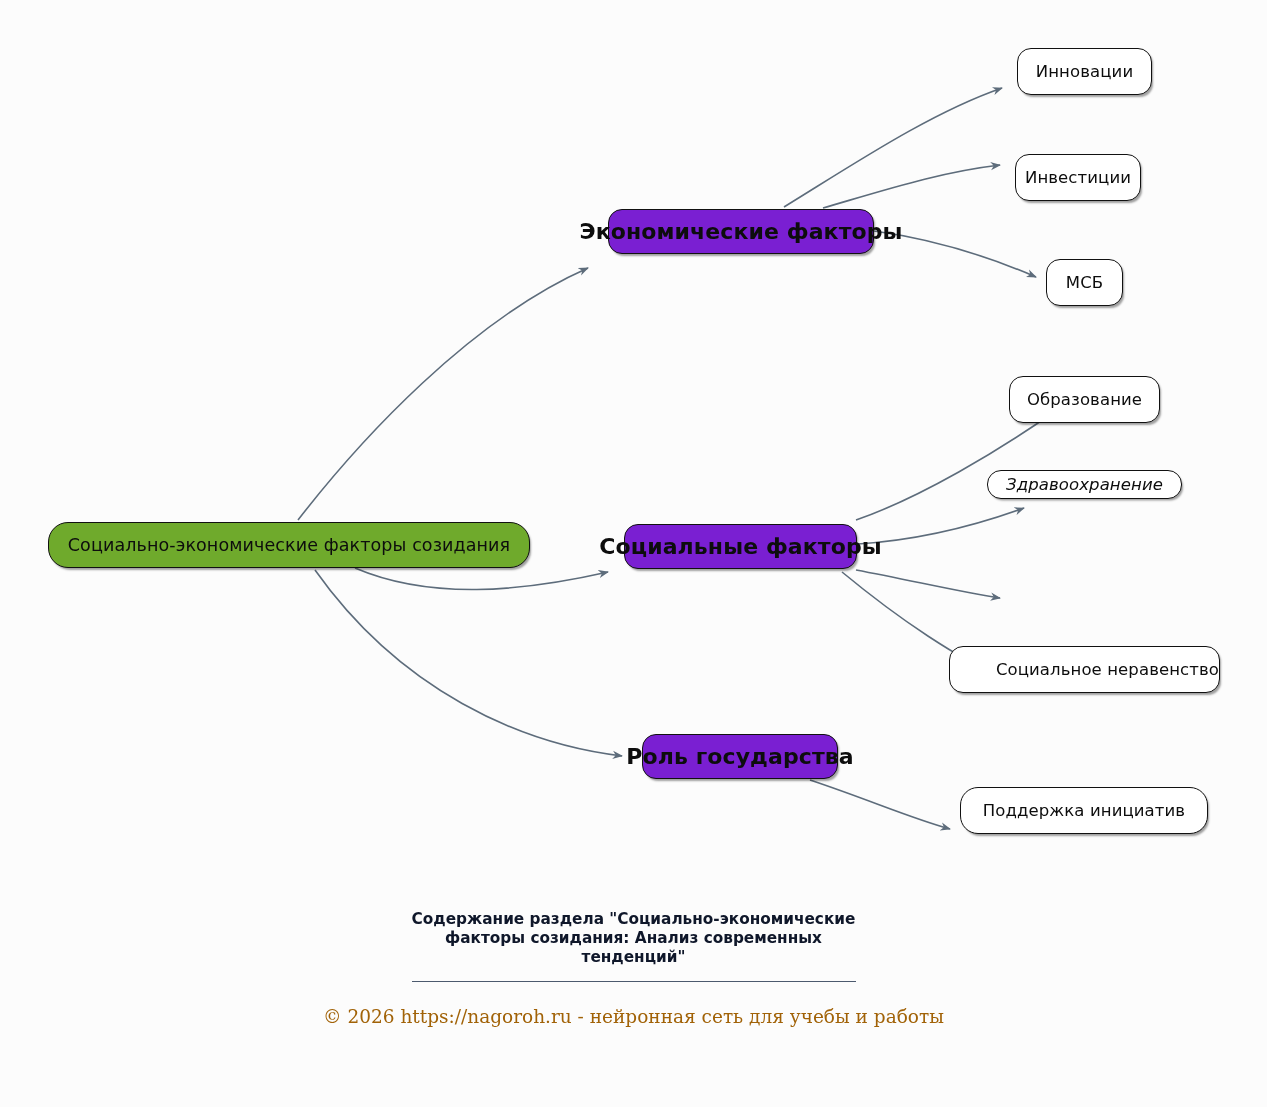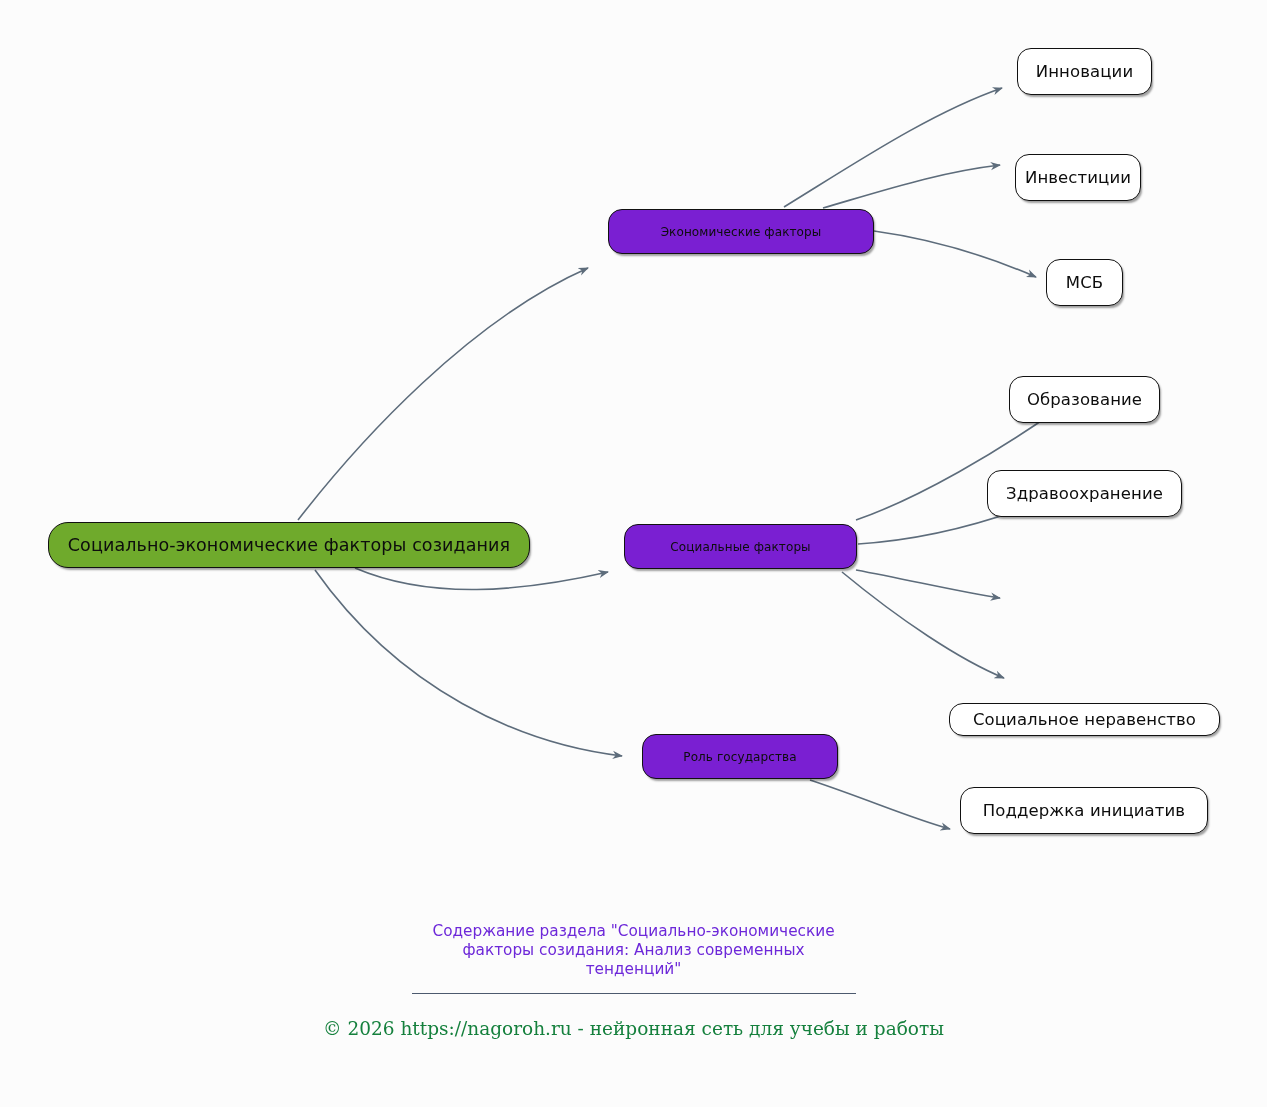--- a/index.html
+++ b/index.html
@@ -51,54 +51,55 @@
     letter-spacing: 0.1px;
     box-shadow: 2px 2.5px 2px -1px rgba(30,30,30,0.42);
   }
   .node-root {
     background: #6faa2c;
     font-size: 17.5px;
     border-radius: 20px;
   }
   .node-branch {
     background: #7a1fd2;
-    font-size: 12px;
+    font-size: 22px;
     border-radius: 14px;
+    font-weight: bold;
   }
   .node-leaf {
     background: #ffffff;
     font-size: 16.5px;
     border-radius: 14px;
   }
 
   
   #footer {
     position: absolute;
     left: 0;
     width: 1267px;
     top: 910px;
     text-align: center;
   }
   #footer-title {
-    color: #6d28d9;
+    color: #0f172a;
     font-size: 15.3px;
-    font-weight: normal;
+    font-weight: bold;
     line-height: 19px;
     width: 530px;
-    margin: 12px auto;
+    margin: 0 auto;
   }
   #footer-rule {
     width: 444px;
     height: 0;
     margin: 14px auto 0 auto;
     border-top: 1.5px solid #4c5a6e;
   }
   #footer-copy {
     margin-top: 24px;
-    color: #15803d;
+    color: #a16207;
     font-size: 18.5px;
     font-family: "DejaVu Serif", "Liberation Serif", serif;
   }
 </style>
 </head>
 <body>
 
 <div id="mindmap-canvas">
 
   <svg id="edges" viewBox="0 0 1267 1107" width="1267" height="1107" xmlns="http://www.w3.org/2000/svg">
@@ -152,34 +153,34 @@
   </div>
 
   <div class="node node-branch" style="left:624px; top:524px; width:233px; height:45px;">
     <span>Социальные факторы</span>
   </div>
 
   <div class="node node-leaf" style="left:1009px; top:364px; width:151px; height:47px;margin-top:12px;">
     <span>Образование</span>
   </div>
 
-  <div class="node node-leaf" style="left:987px; top:470px; width:195px; height:47px;">
+  <div class="node node-leaf" style="left:987px; top:470px; width:195px; height:29px;font-style:italic;">
     <span>Здравоохранение</span>
   </div>
 
 
-  <div class="node node-leaf" style="left:949px; top:703px; width:271px; height:33px;">
+  <div class="node node-leaf" style="left:949px; top:646px; width:271px; height:47px;justify-content:flex-end;">
     <span>Социальное неравенство</span>
   </div>
 
   <div class="node node-branch" style="left:642px; top:734px; width:196px; height:45px;align-items:center;">
     <span>Роль государства</span>
   </div>
 
-  <div class="node node-leaf" style="left:960px; top:787px; width:248px; height:47px;">
+  <div class="node node-leaf" style="left:960px; top:787px; width:248px; height:47px;border-radius:18px;">
     <span>Поддержка инициатив</span>
   </div>
 
   <div id="footer">
     <div id="footer-title">
       <div>Содержание раздела "Социально-экономические</div>
       <div>факторы созидания: Анализ современных</div>
       <div>тенденций"</div>
     </div>
     <div id="footer-rule"></div>

